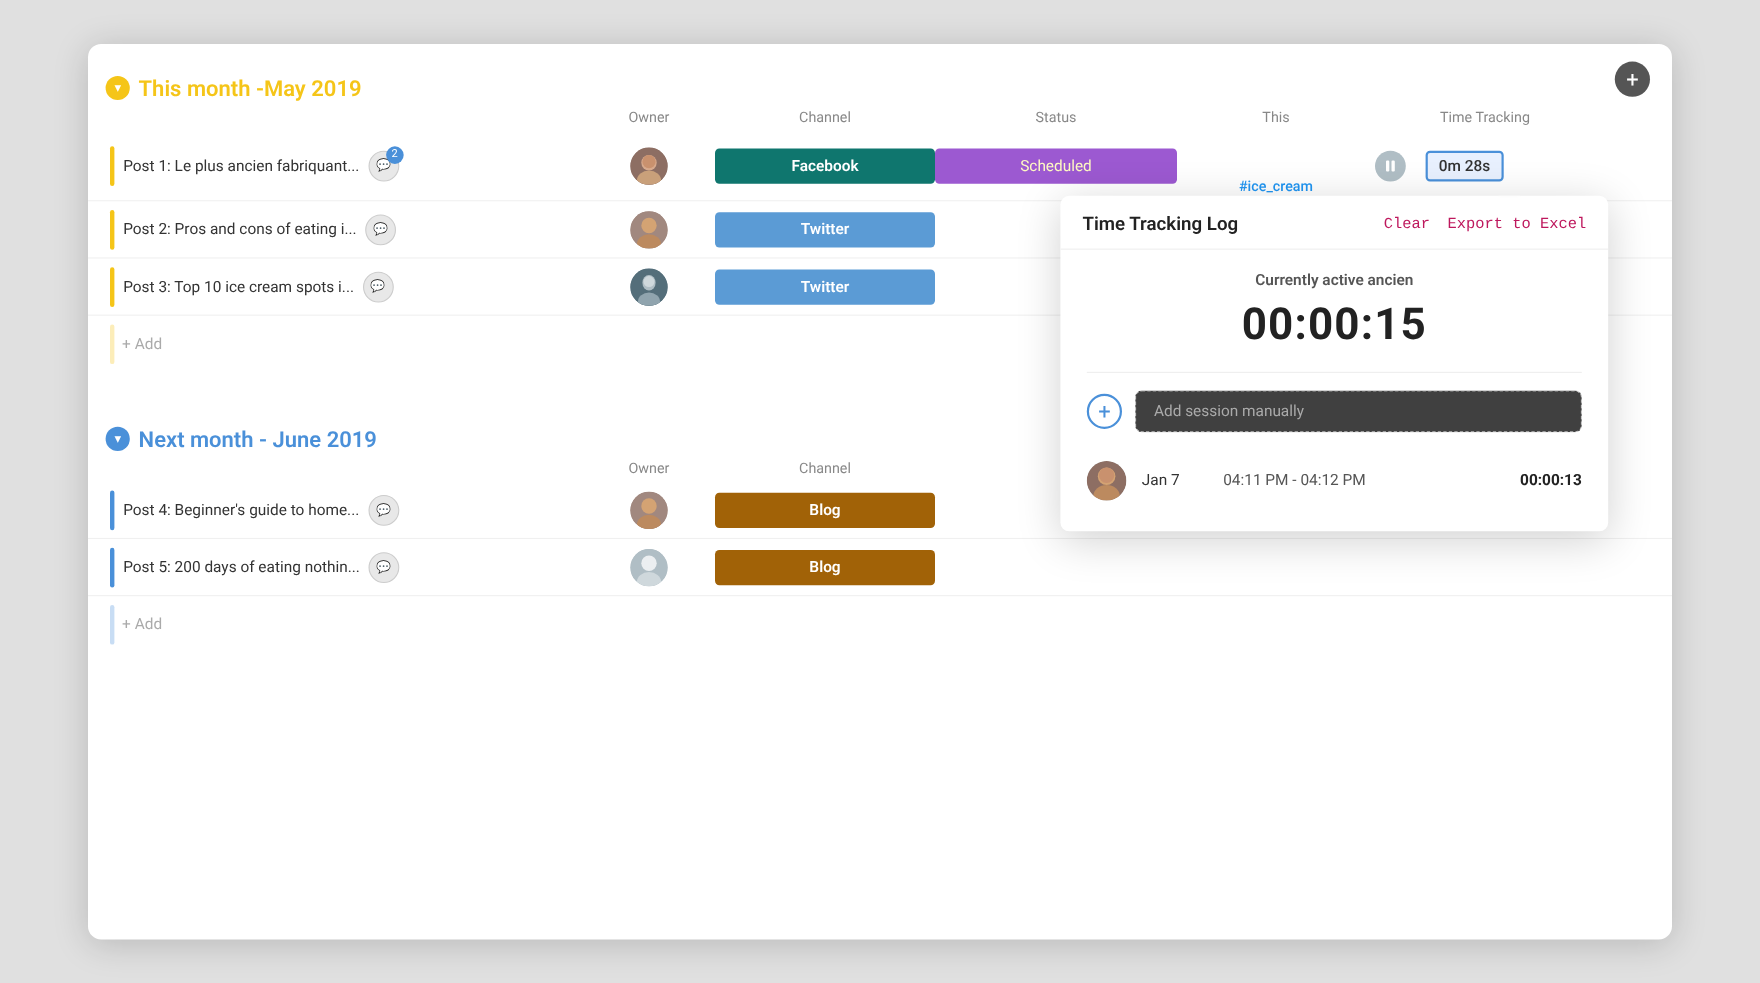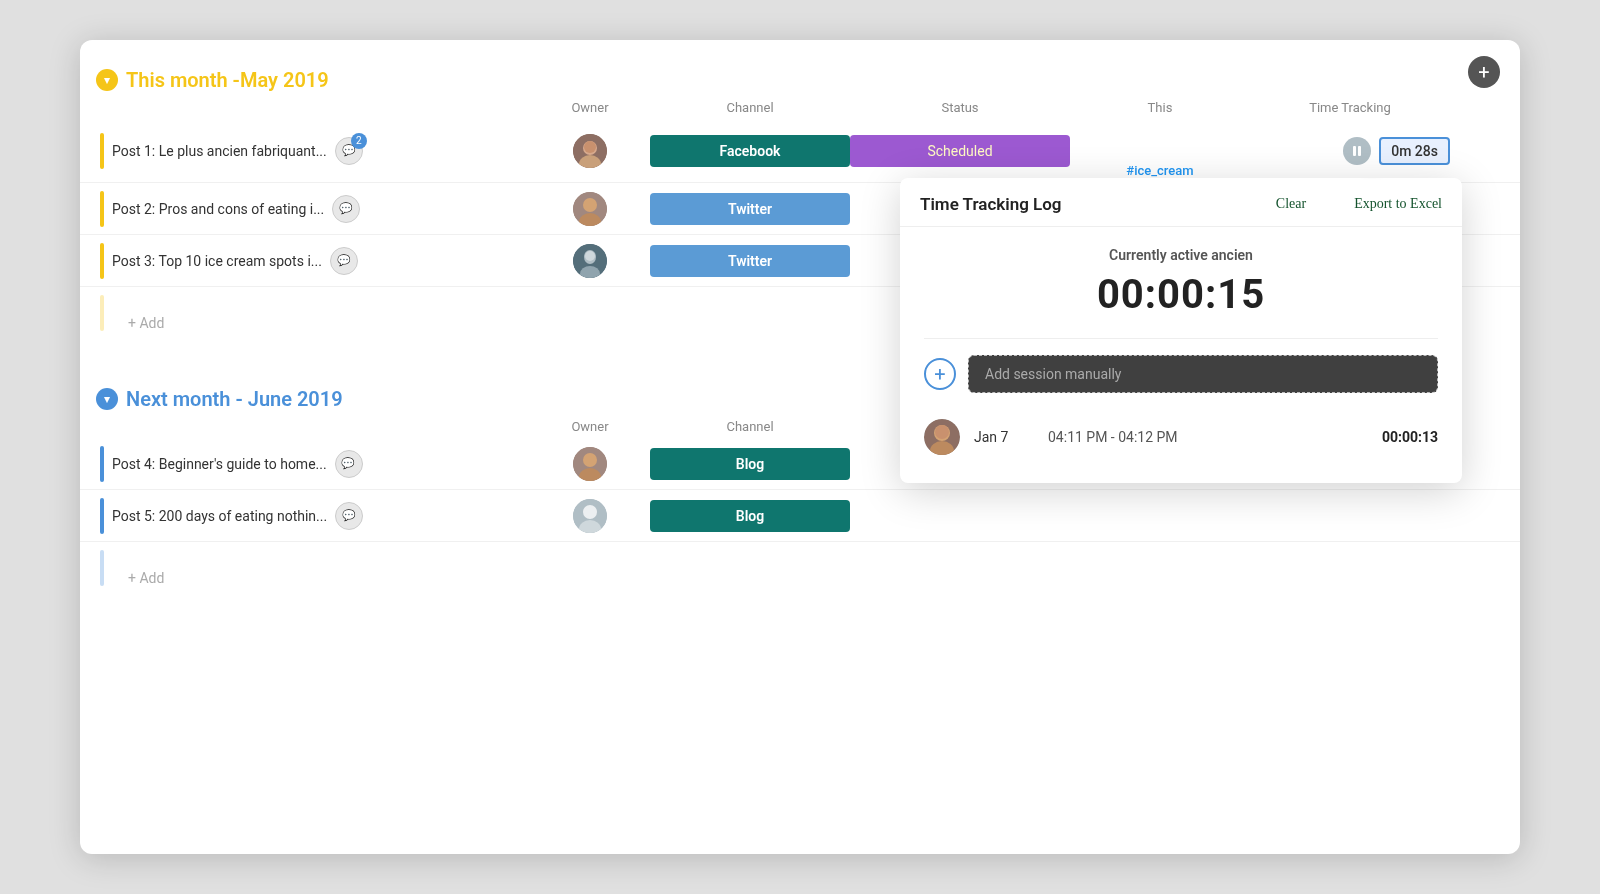--- a/index.html
+++ b/index.html
@@ -158,21 +158,21 @@
       text-align: center;
       padding: 8px 0;
       border-radius: 4px;
       font-size: 14px;
       font-weight: 600;
       color: #fff;
       cursor: pointer;
     }
     .channel-facebook { background: #0f766e; }
     .channel-twitter { background: #5b9bd5; }
-    .channel-blog { background: #0f766e; }
+    .channel-blog { background: #a16207; }
 
     
     .status-badge {
       text-align: center;
       padding: 8px 0;
       border-radius: 4px;
       font-size: 14px;
       font-weight: 400;
       color: #fef9c3;
       cursor: pointer;
@@ -185,22 +185,21 @@
       font-size: 13px;
       color: #2196F3;
       font-weight: 500;
       margin-top: 40px;
     }
 
     
     .time-tracking-cell {
       display: flex;
       align-items: center;
-      gap: 8px;
-      justify-content: flex-end;
+      gap: 18px;
     }
     .pause-btn {
       width: 28px;
       height: 28px;
       border-radius: 50%;
       background: #b0bec5;
       display: flex;
       align-items: center;
       justify-content: center;
       cursor: pointer;
@@ -217,23 +216,23 @@
       white-space: nowrap;
     }
     .time-value-active {
       border: 2px solid #4a90d9;
       background: #e8f0fe;
     }
 
     
     .add-row {
       display: flex;
-      align-items: flex-end;
+      align-items: center;
       padding: 8px 20px;
-      gap: 24px;
+      gap: 7px;
       color: #aaa;
       font-size: 14px;
       cursor: pointer;
     }
 
     
     .add-global-btn {
       position: absolute;
       top: 16px;
       right: 20px;
@@ -252,21 +251,21 @@
     
     .section-gap {
       height: 30px;
     }
 
     
     .tt-popup {
       position: absolute;
       top: 138px;
       right: 58px;
-      width: 562px;
+      width: 498px;
       background: #fff;
       border-radius: 8px;
       box-shadow: 0 8px 40px rgba(0,0,0,0.18);
       z-index: 100;
       padding: 0;
       overflow: hidden;
     }
     .tt-popup-header {
       display: flex;
       align-items: center;
@@ -278,26 +277,25 @@
       font-size: 17px;
       font-weight: 600;
       color: #222;
     }
     .tt-popup-actions {
       display: flex;
       gap: 16px;
     }
     .tt-popup-action-btn {
       font-size: 14px;
-      color: #14532d;
+      color: #be185d;
       cursor: pointer;
       background: none;
       border: none;
-      font-family: Liberation Serif, serif;
-      margin-left: 32px;
+      font-family: Liberation Mono, monospace;
     }
     .tt-popup-body {
       padding: 20px 24px;
     }
     .tt-active-session {
       text-align: center;
       margin-bottom: 20px;
     }
     .tt-active-label {
       font-size: 14px;

